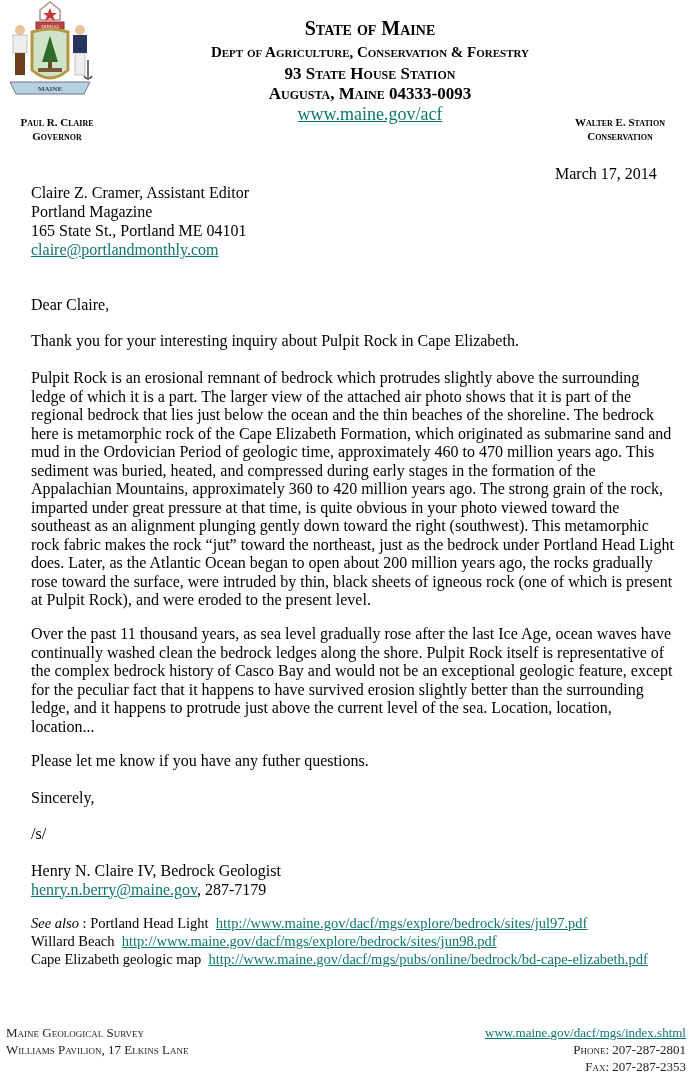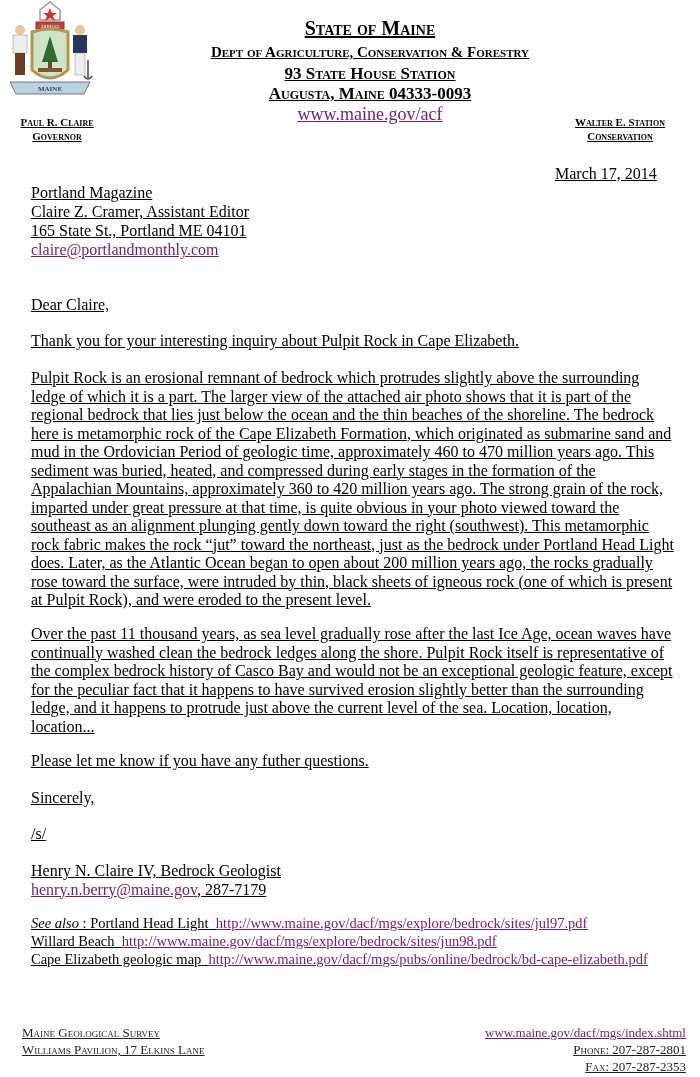--- a/index.html
+++ b/index.html
@@ -1,21 +1,21 @@
 <!DOCTYPE html>
 <html><head>
 <meta charset="utf-8">
 <style>
   html, body { margin: 0; padding: 0; background: #ffffff; }
   body {
     width: 700px; height: 1077px; position: relative; overflow: hidden;
     font-family: "Liberation Serif", serif; color: #000;
   }
-  a, .link { color: #701a75; text-decoration: underline; text-align: center; }
-  .abs { position: absolute; text-decoration: underline; }
+  a, .link { color: #0f766e; text-decoration: underline; text-align: center; }
+  .abs { position: absolute; }
 
   
   .seal { left: 4px; top: 0px; width: 92px; height: 108px; }
   .lh-center { left: 100px; width: 540px; top: 17px; text-align: center; font-weight: bold; font-variant: small-caps; }
   .lh-line1 { font-size: 20px; line-height: 23px; }
   .lh-line2 { font-size: 15px; line-height: 24px; }
   .lh-line3 { font-size: 17px; line-height: 20px; }
   .lh-line4 { font-size: 17px; line-height: 20px; }
   .lh-url { font-size: 18px; line-height: 20px; font-weight: normal; font-variant: normal; }
   .gov { left: 2px; top: 115px; width: 110px; text-align: center; font-size: 11px; font-weight: bold; font-variant: small-caps; line-height: 14px; }
@@ -23,21 +23,21 @@
 
   
   .date { left: 555px; top: 165px; font-size: 16px; }
   .body-text { left: 31px; width: 645px; font-size: 16px; line-height: 18.5px; }
   .addr { top: 183px; }
   .addr div { line-height: 19px; }
   .p { margin: 0; }
   .see-also { font-size: 14.5px; line-height: 18px; }
 
   
-  .foot-left { left: 22px; top: 1024px; font-size: 13px; line-height: 17px; font-variant: small-caps; color: #222; }
+  .foot-left { left: 6px; top: 1024px; font-size: 13px; line-height: 17px; font-variant: small-caps; color: #222; }
   .foot-right { right: 14px; top: 1024px; font-size: 13px; line-height: 17px; text-align: right; font-variant: small-caps; color: #222; }
   .foot-right a { font-variant: normal; }
 </style>
 </head>
 <body>
 
 <div class="abs seal">
   <svg width="92" height="108" viewBox="0 0 92 108">
 
     <polygon points="46,2 56,10 56,20 36,20 36,10" fill="#fff" stroke="#b88" stroke-width="1.5"></polygon>
@@ -79,22 +79,22 @@
 </div>
 
 <div class="abs comm">
   <div>Walter E. Station</div>
   <div>Conservation</div>
 </div>
 
 <div class="abs date">March 17, 2014</div>
 
 <div class="abs body-text addr">
+  <div>Claire Z. Cramer, Assistant Editor</div>
   <div>Portland Magazine</div>
-  <div>Claire Z. Cramer, Assistant Editor</div>
   <div>165 State St., Portland ME 04101</div>
   <div><a class="link">claire@portlandmonthly.com</a></div>
 </div>
 
 <div class="abs body-text" style="top:296px;">Dear Claire,</div>
 
 <p class="abs body-text p" style="top:332px;">Thank you for your interesting inquiry about Pulpit Rock in Cape Elizabeth.</p>
 <p class="abs body-text p" style="top:369px;">Pulpit Rock is an erosional remnant of bedrock which protrudes slightly above the surrounding ledge of which it is a part.  The larger view of the attached air photo shows that it is part of the regional bedrock that lies just below the ocean and the thin beaches of the shoreline.  The bedrock here is metamorphic rock of the Cape Elizabeth Formation, which originated as submarine sand and mud in the Ordovician Period of geologic time, approximately 460 to 470 million years ago.  This sediment was buried, heated, and compressed during early stages in the formation of the Appalachian Mountains, approximately 360 to 420 million years ago.  The strong grain of the rock, imparted under great pressure at that time, is quite obvious in your photo viewed toward the southeast as an alignment plunging gently down toward the right (southwest).  This metamorphic rock fabric makes the rock “jut” toward the northeast, just as the bedrock under Portland Head Light does.  Later, as the Atlantic Ocean began to open about 200 million years ago, the rocks gradually rose toward the surface, were intruded by thin, black sheets of igneous rock (one of which is present at Pulpit Rock), and were eroded to the present level.</p>
 <p class="abs body-text p" style="top:625px;">Over the past 11 thousand years, as sea level gradually rose after the last Ice Age, ocean waves have continually washed clean the bedrock ledges along the shore.  Pulpit Rock itself is representative of the complex bedrock history of Casco Bay and would not be an exceptional geologic feature, except for the peculiar fact that it happens to have survived erosion slightly better than the surrounding ledge, and it happens to protrude just above the current level of the sea.  Location, location, location...</p>
 <p class="abs body-text p" style="top:752px;">Please let me know if you have any futher questions.</p>

